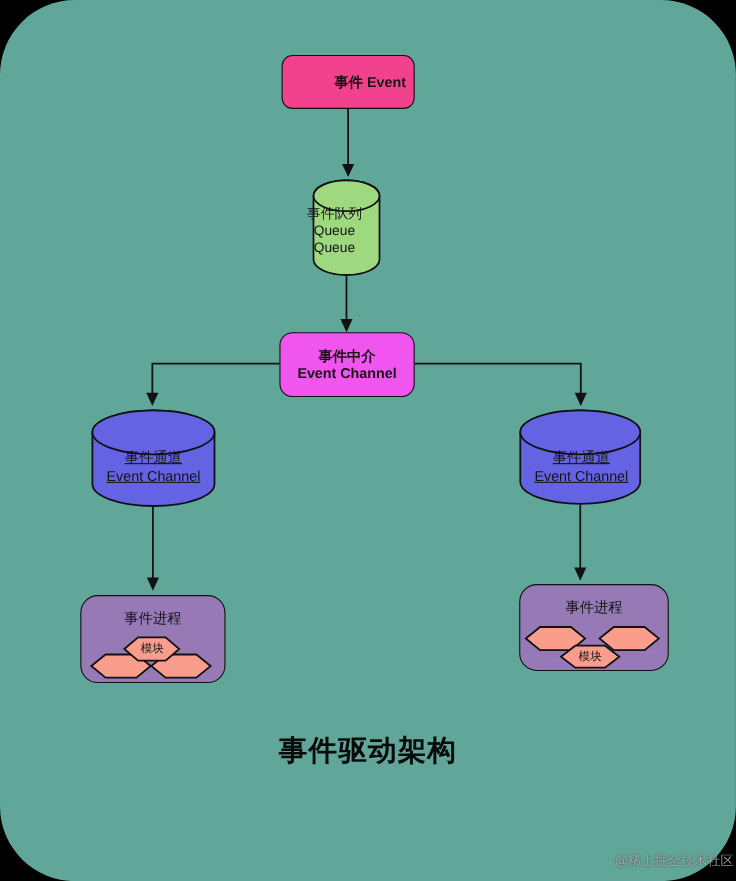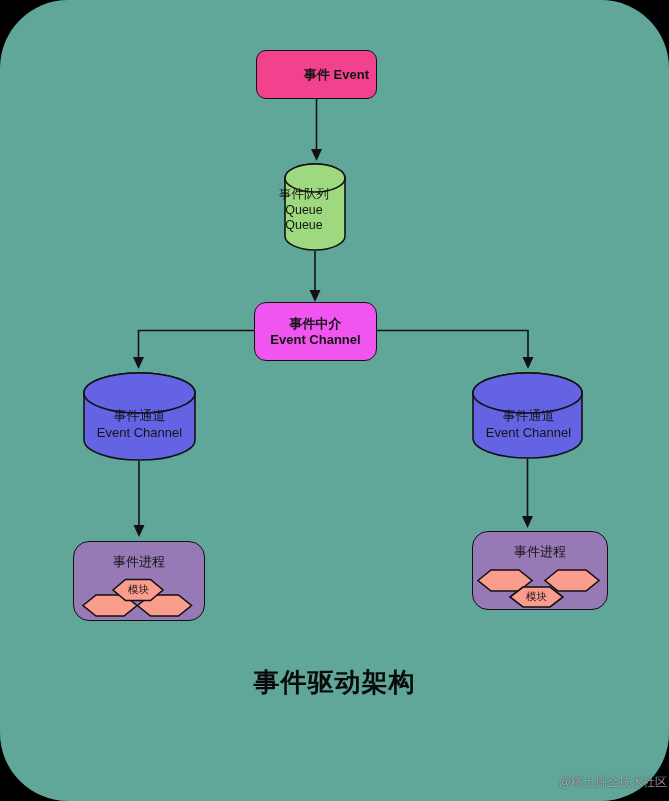--- a/index.html
+++ b/index.html
@@ -36,21 +36,21 @@
   .mediator-box {
     left: 254px; top: 302px; width: 123px; height: 59px;
     background: #F155EF; border: 1.5px solid #111; border-radius: 12px;
   }
   .mediator-label {
     left: 254px; top: 302px; width: 123px; height: 59px;
     display: flex; flex-direction: column; align-items: center; justify-content: center;
     font-size: 13px; font-weight: 700; line-height: 16px;
   }
   .channel-label {
-    width: 111px; text-align: center; font-size: 13px; line-height: 16.5px;
+    width: 111px; text-align: center; font-size: 13px; line-height: 16.5px; text-decoration: underline;
   }
   .channel-label.left  { left: 84px;  top: 408px; }
   .channel-label.right { left: 473px; top: 408px; }
   .process-box {
     background: #9679B5; border: 1.5px solid #111; border-radius: 16px;
   }
   .process-box.left  { left: 73px;  top: 541px; width: 132px; height: 80px; }
   .process-box.right { left: 472px; top: 531px; width: 136px; height: 79px; }
   .process-label { text-align: center; font-size: 13px; }
   .process-label.left  { left: 73px;  top: 553px; width: 132px; }

